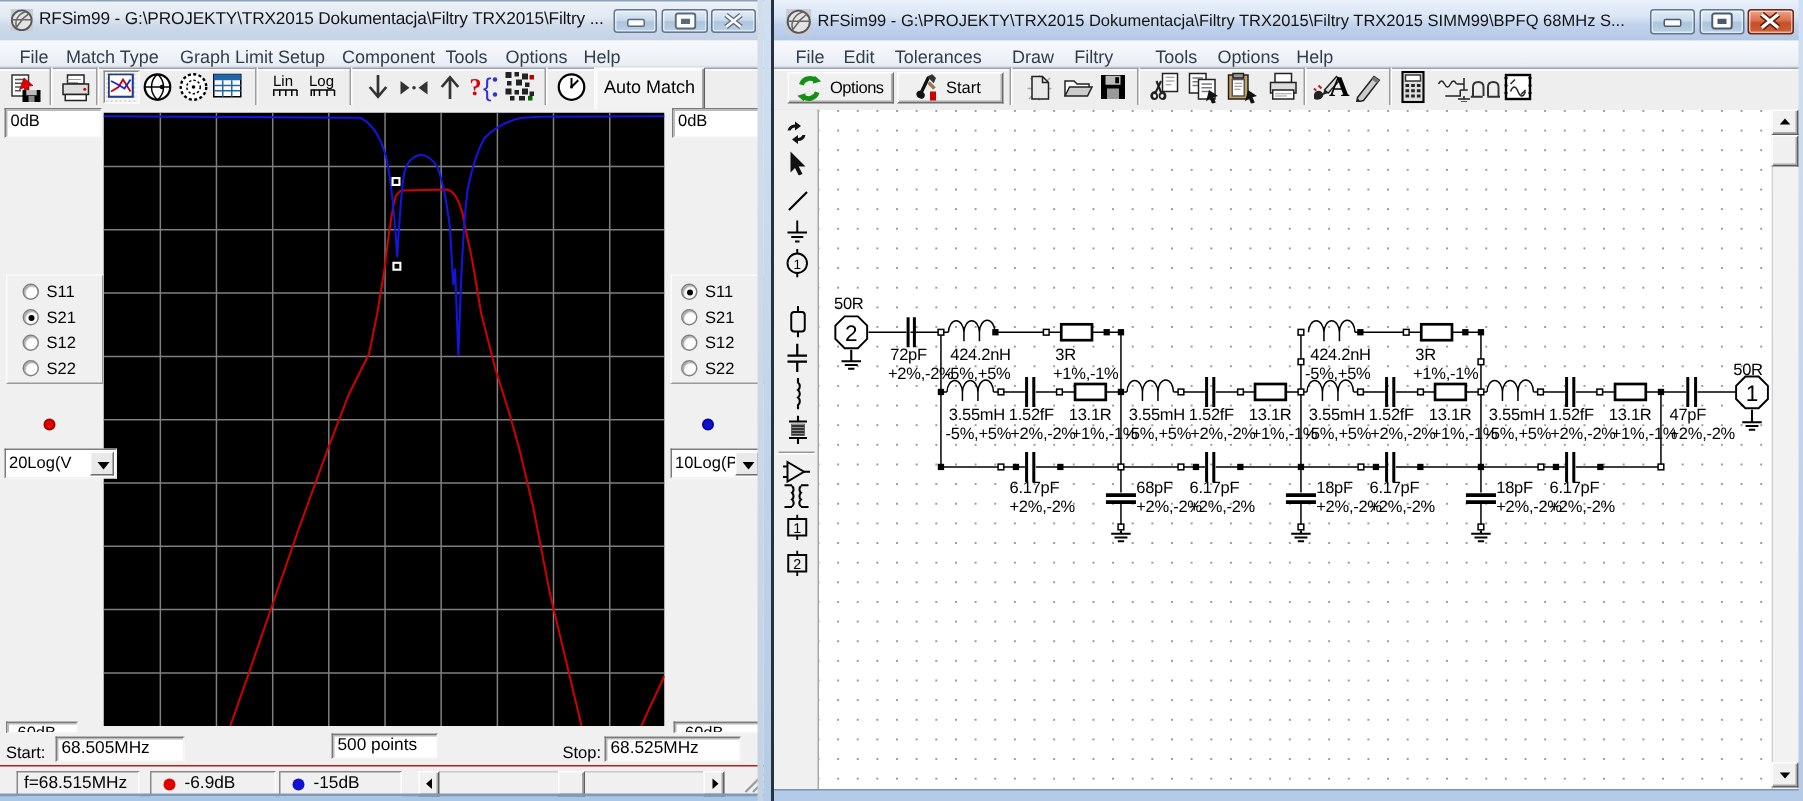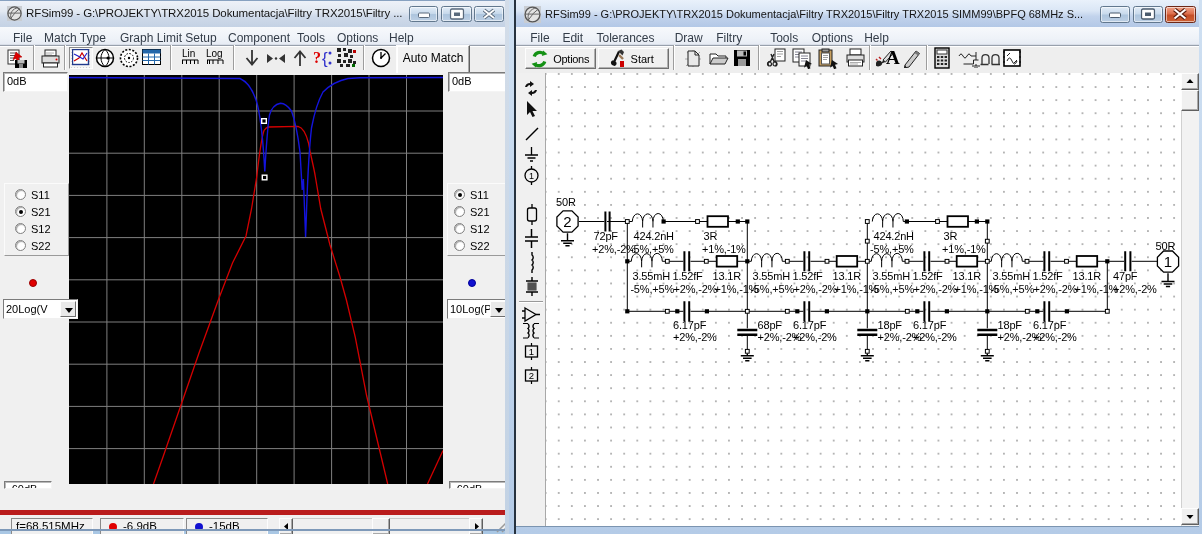--- a/index.html
+++ b/index.html
@@ -211,22 +211,29 @@
       <div class="radio" style="left:6px;top:56px"></div>
         <div class="rlab" style="left:22px;top:56px">S22</div>
     </div>
     <div class="dot" style="left:468px;top:206px;background:#1010d0;border:1px solid #009"></div>
     <div class="combo" style="left:447px;top:226px;width:61px"><span style="position:relative;left:2px;top:3px">10Log(P</span><span class="db"></span></div>
 
     <div class="abs sunk" style="left:4px;top:408px;width:48px;height:8px;overflow:hidden;font-size:11px"><span style="position:relative;left:3px;top:1px">-60dB</span></div>
     <div class="abs sunk" style="left:449px;top:408px;width:58px;height:8px;overflow:hidden;font-size:11px"><span style="position:relative;left:3px;top:1px">-60dB</span></div>
   </div>
 
-
-  <div class="abs" style="left:0;top:510px;width:511px;height:20px;background:#f0f0f0;border-top:5px solid #b91c1c">
+  <div class="abs" style="left:0;top:489px;width:511px;height:21px;background:#f0f0f0">
+    <span class="tseg" style="left:4px;top:7px">Start:</span>
+    <div class="abs sunk" style="left:37px;top:2px;width:86px;height:17px;font-size:11.5px"><span style="position:relative;left:3px;top:1px">68.505MHz</span></div>
+    <div class="abs sunk" style="left:221px;top:0px;width:71px;height:17px;font-size:11.5px"><span style="position:relative;left:3px;top:1px">500 points</span></div>
+    <span class="tseg" style="left:375px;top:7px">Stop:</span>
+    <div class="abs sunk" style="left:403px;top:2px;width:91px;height:17px;font-size:11.5px"><span style="position:relative;left:3px;top:1px">68.525MHz</span></div>
+  </div>
+
+  <div class="abs" style="left:0;top:510px;width:511px;height:20px;background:#f0f0f0;border-top:1px solid #b91c1c">
     <div class="sbarbox" style="left:11px;width:82px"><span style="position:relative;left:4px;top:1px">f=68.515MHz</span></div>
     <div class="sbarbox" style="left:100px;width:84px"><span class="dot" style="left:8px;top:4px;background:#e00000"></span><span style="position:relative;left:22px;top:1px">-6.9dB</span></div>
     <div class="sbarbox" style="left:186px;width:82px"><span class="dot" style="left:8px;top:4px;background:#1010d0"></span><span style="position:relative;left:22px;top:1px">-15dB</span></div>
 
     <div class="abs" style="left:279px;top:3px;width:204px;height:17px;background:#f0f0f0;box-shadow:inset 0 0 0 1px #c8c8c8">
       <div class="arrbtn" style="left:0;top:0;width:14px;height:17px"><svg width="12" height="15">
             <path d="M8 4 L4 7.5 L8 11 Z" fill="#000"></path>
           </svg></div>
       <div class="arrbtn" style="right:0;top:0;width:14px;height:17px"><svg width="12" height="15">
             <path d="M5 4 L9 7.5 L5 11 Z" fill="#000"></path>

